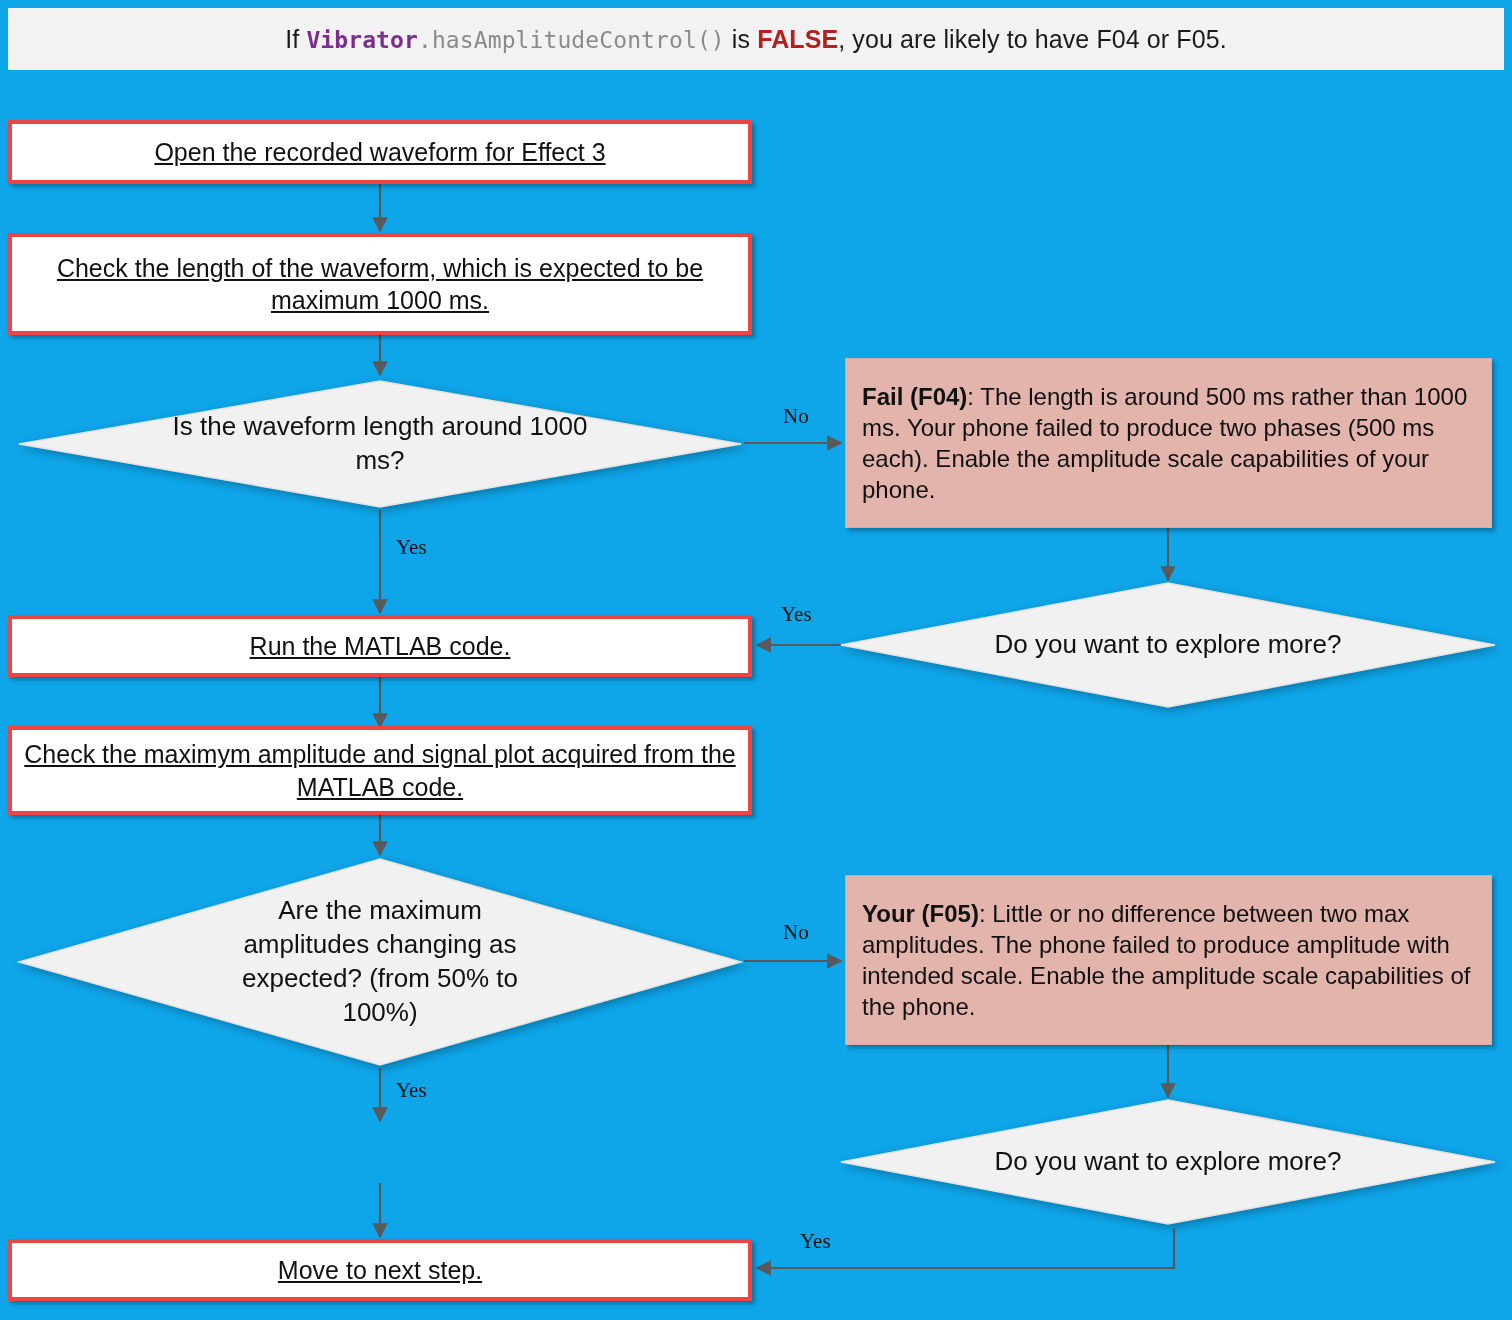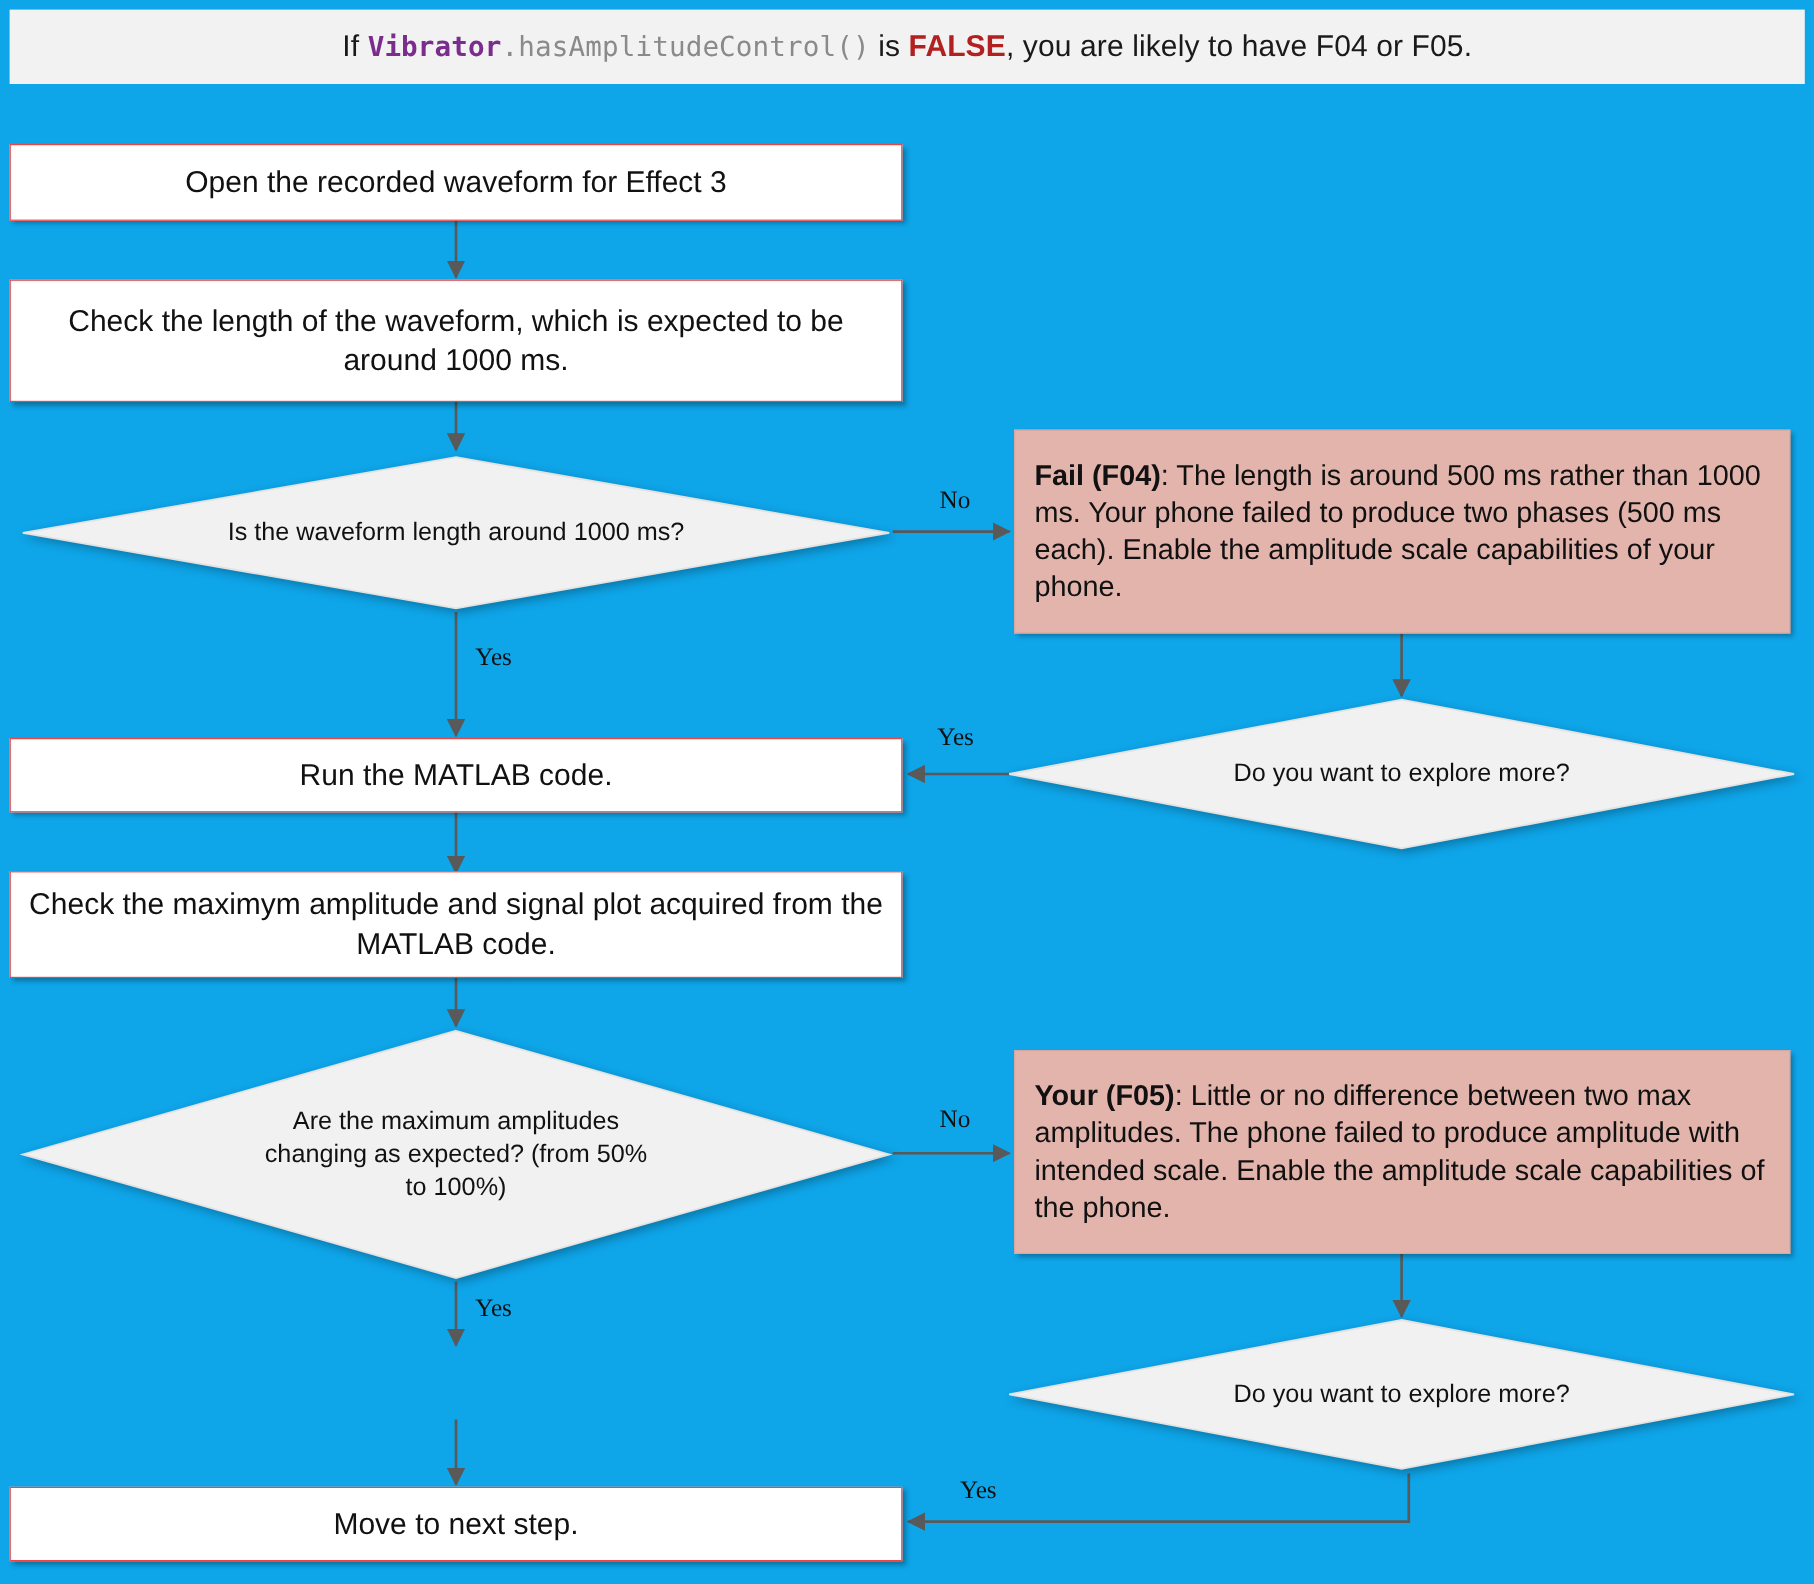--- a/index.html
+++ b/index.html
@@ -58,45 +58,46 @@
     position: absolute;
     box-sizing: border-box;
     display: flex;
     align-items: center;
     justify-content: center;
     text-align: center;
   }
 
   .proc {
     background: #ffffff;
-    border: 1px solid #ef4444;
+    border: 4px solid #ef4444;
     box-shadow: 3px 3px 4px rgba(0,0,0,0.30);
     font-size: 25px;
     color: #111111;
     line-height: 1.30;
     padding: 4px 12px;
+    text-decoration: underline;
   }
 
   .fail {
     background: #e3b4ac;
     border: 1px solid #d8a79f;
     box-shadow: 3px 3px 4px rgba(0,0,0,0.30);
     font-size: 24px;
     color: #111111;
     line-height: 1.30;
     padding: 8px 16px;
     text-align: left;
     justify-content: center;
   }
   .fail b { font-weight: bold; }
 
   
   .decision {
     background: transparent;
-    font-size: 21px;
+    font-size: 26px;
     color: #111111;
     line-height: 1.30;
   }
   .decision svg {
     position: absolute;
     left: 0;
     top: 0;
     width: 100%;
     height: 100%;
     overflow: visible;
@@ -179,21 +180,21 @@
   <div class="edge-label" style="left:781px; top:602px;">Yes</div>
   <div class="edge-label" style="left:783px; top:920px;">No</div>
   <div class="edge-label" style="left:396px; top:1078px;">Yes</div>
   <div class="edge-label" style="left:800px; top:1229px;">Yes</div>
 
   <div class="node proc" style="left:8px; top:120px; width:744px; height:64px;">
     <span>Open the recorded waveform for Effect 3</span>
   </div>
 
   <div class="node proc" style="left:8px; top:233px; width:744px; height:102px;">
-    <span>Check the length of the waveform, which is expected to be around 1000 ms.</span>
+    <span>Check the length of the waveform, which is expected to be maximum 1000 ms.</span>
   </div>
 
   <div class="node decision" style="left:16px; top:378px; width:728px; height:132px;">
     <svg viewBox="0 0 728 132" preserveAspectRatio="none">
       <polygon points="364,3 725,66 364,129 3,66" fill="#f1f1f1" stroke="#e2e2e2" stroke-width="1.5" style="filter:drop-shadow(3px 3px 4px rgba(0,0,0,0.28));"></polygon>
     </svg>
     <span class="dtext">Is the waveform length around 1000 ms?</span>
   </div>
 
   <div class="node fail" style="left:845px; top:358px; width:647px; height:170px;">

